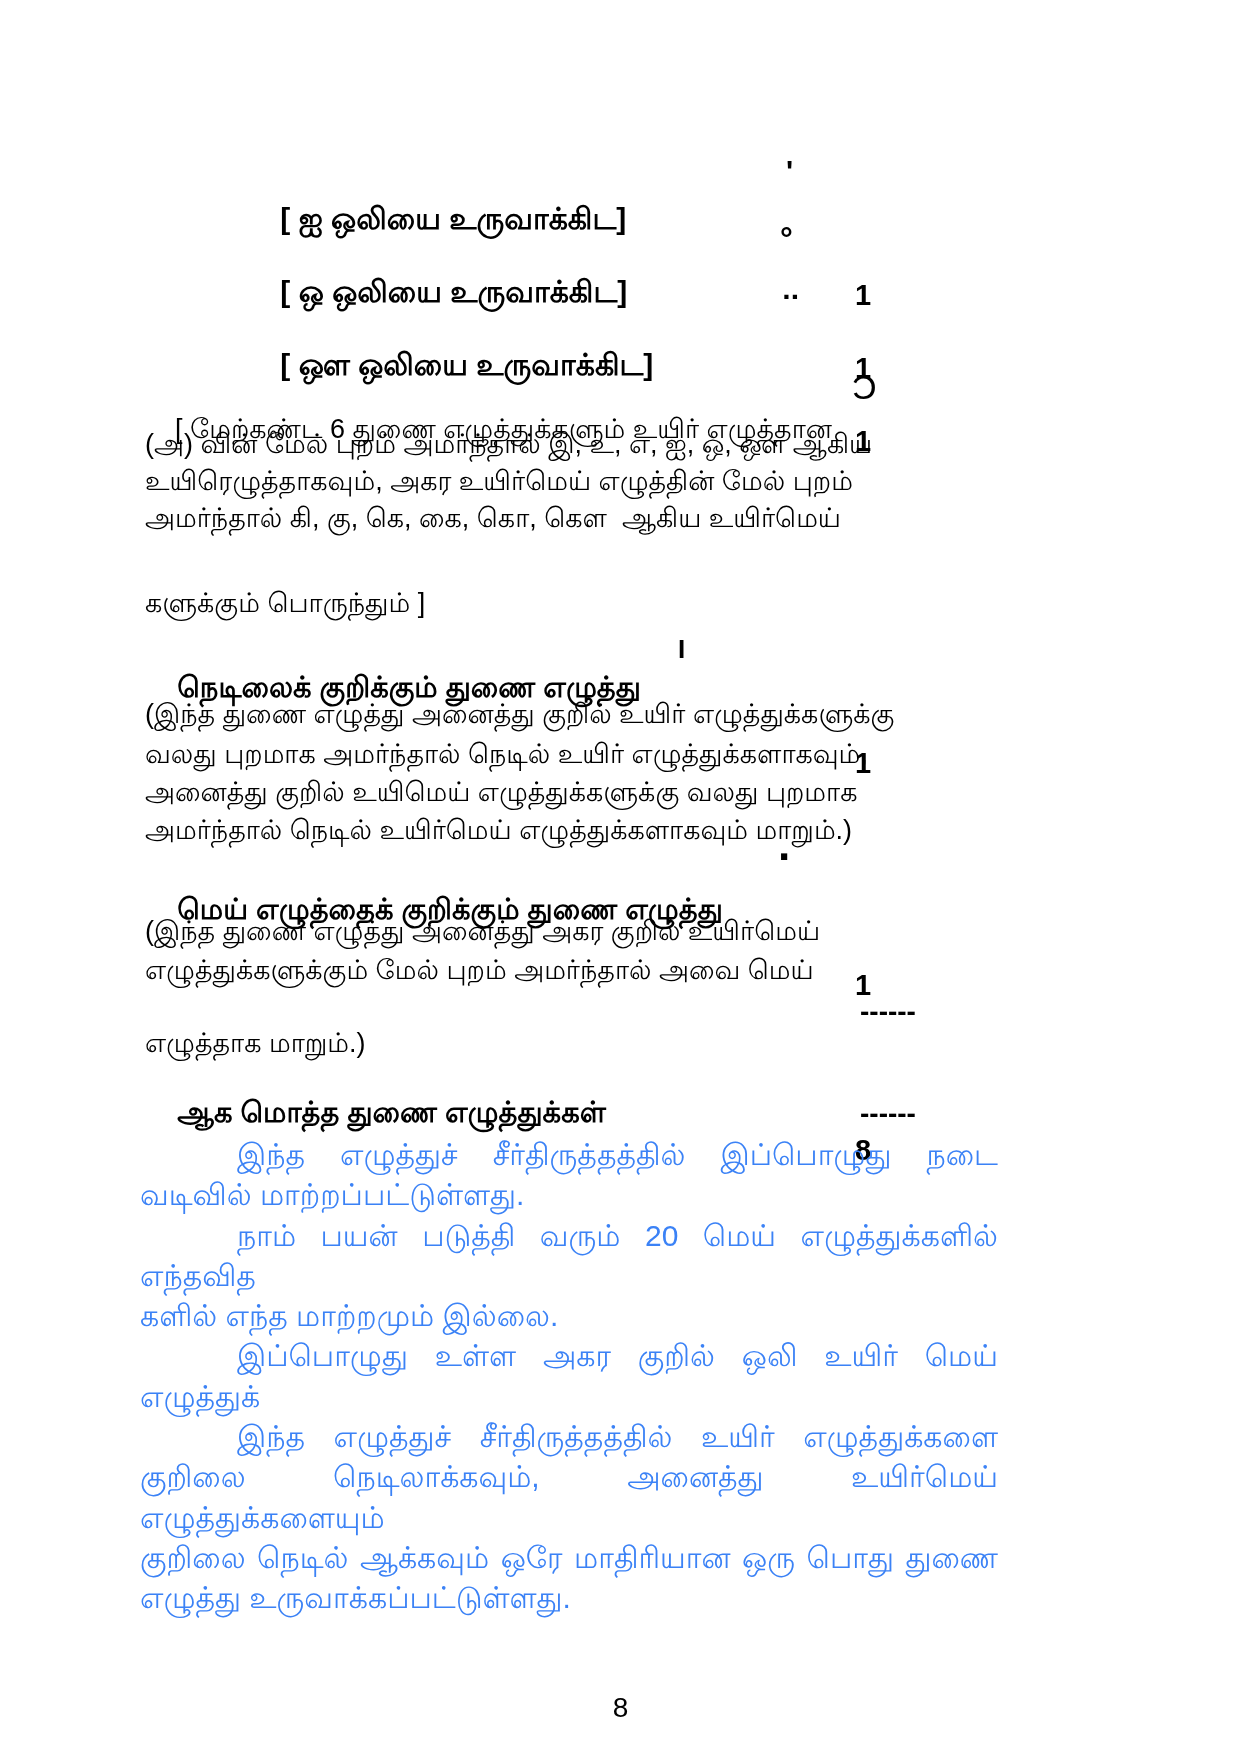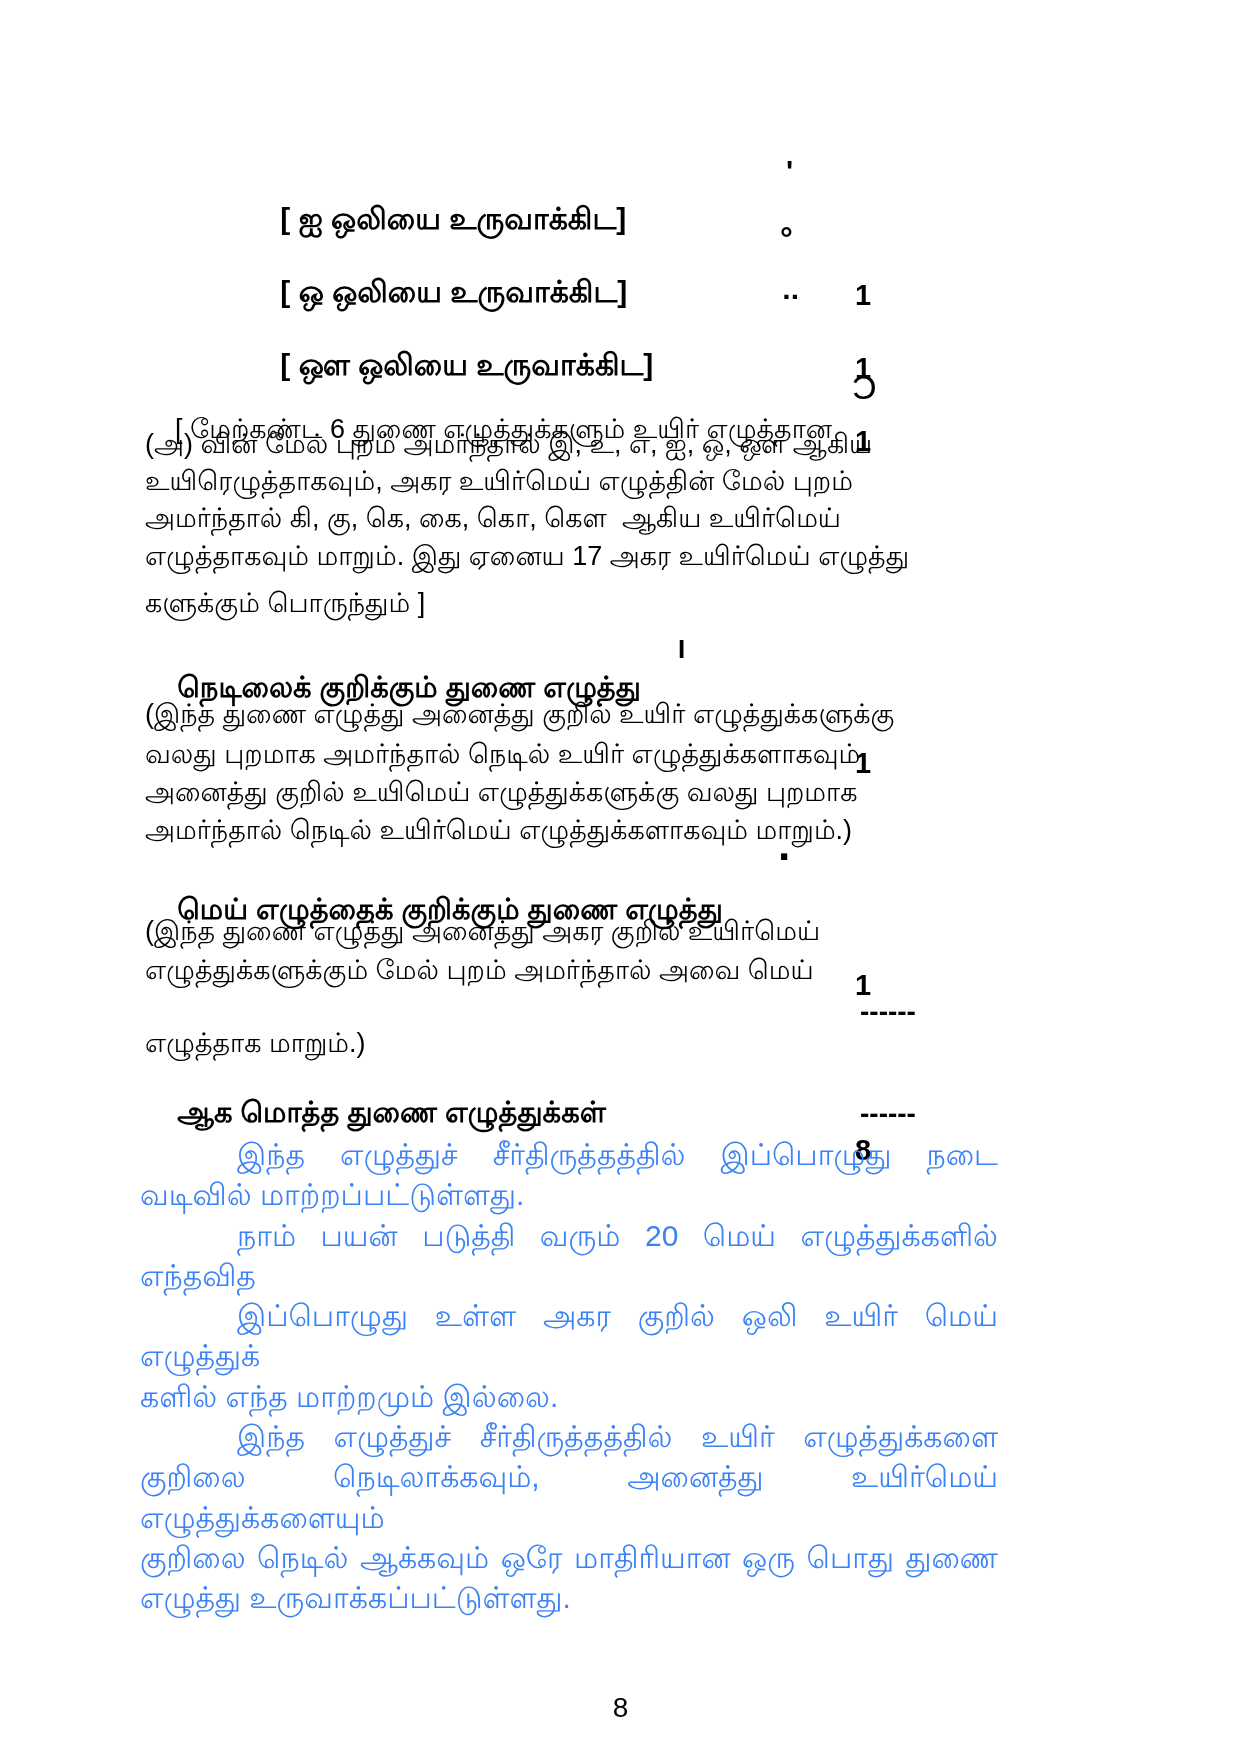--- a/index.html
+++ b/index.html
@@ -67,21 +67,20 @@
     <span class="cnt cnt-a">1</span>
   </div>
 
   <div class="line" style="top:372px">
     <span>[ மேற்கண்ட 6 துணை எழுத்துக்களும் உயிர் எழுத்தான</span>
     <span class="sym sym-revc">Ɔ</span>
   </div>
   <div class="line" style="top:425px">(அ) வின் மேல் புறம் அமர்ந்தால் இ, உ, எ, ஐ, ஒ, ஔ ஆகிய</div>
   <div class="line" style="top:462px">உயிரெழுத்தாகவும், அகர உயிர்மெய் எழுத்தின் மேல் புறம்</div>
   <div class="line" style="top:499px">அமர்ந்தால் கி, கு, கெ, கை, கொ, கௌ  ஆகிய உயிர்மெய்</div>
-  <div class="line" style="top:537px">எழுத்தாகவும் மாறும். இது ஏனைய 17 அகர உயிர்மெய் எழுத்து</div>
   <div class="line" style="top:584px">களுக்கும் பொருந்தும் ]</div>
 
   <div class="line head" style="top:630px">
     <span>நெடிலைக் குறிக்கும் துணை எழுத்து</span>
     <span class="sym sym-bar">I</span>
     <span class="cnt cnt-b">1</span>
   </div>
   <div class="line" style="top:695px">(இந்த துணை எழுத்து அனைத்து குறில் உயிர் எழுத்துக்களுக்கு</div>
   <div class="line" style="top:735px">வலது புறமாக அமர்ந்தால் நெடில் உயிர் எழுத்துக்களாகவும்,</div>
   <div class="line" style="top:773px">அனைத்து குறில் உயிமெய் எழுத்துக்களுக்கு வலது புறமாக</div>
@@ -100,22 +99,22 @@
   <div class="line head" style="top:1055px">
     <span>ஆக மொத்த துணை எழுத்துக்கள்</span>
     <span class="cnt cnt-b">8</span>
   </div>
   <div class="dash" style="top:1098px">------</div>
 
   <div class="bottom">
     <div class="bline just indent">இந்த எழுத்துச் சீர்திருத்தத்தில் இப்பொழுது நடை</div>
     <div class="bline">வடிவில் மாற்றப்பட்டுள்ளது.</div>
     <div class="bline just indent">நாம் பயன் படுத்தி வரும் 20 மெய் எழுத்துக்களில் எந்தவித</div>
+    <div class="bline">களில் எந்த மாற்றமும் இல்லை.</div>
     <div class="bline just indent">இப்பொழுது உள்ள அகர குறில் ஒலி உயிர் மெய் எழுத்துக்</div>
-    <div class="bline">களில் எந்த மாற்றமும் இல்லை.</div>
     <div class="bline just indent">இந்த எழுத்துச் சீர்திருத்தத்தில் உயிர் எழுத்துக்களை</div>
     <div class="bline just">குறிலை நெடிலாக்கவும், அனைத்து உயிர்மெய் எழுத்துக்களையும்</div>
     <div class="bline just">குறிலை நெடில் ஆக்கவும் ஒரே மாதிரியான ஒரு பொது துணை</div>
     <div class="bline">எழுத்து உருவாக்கப்பட்டுள்ளது.</div>
   </div>
 
   <div class="pagenum">8</div>
 
 </div>
 

